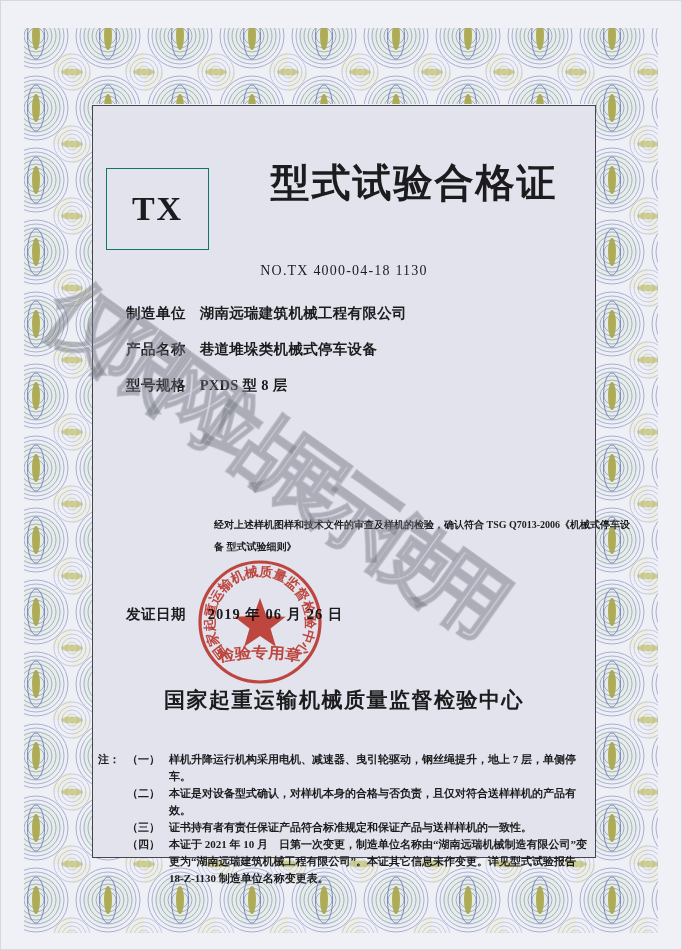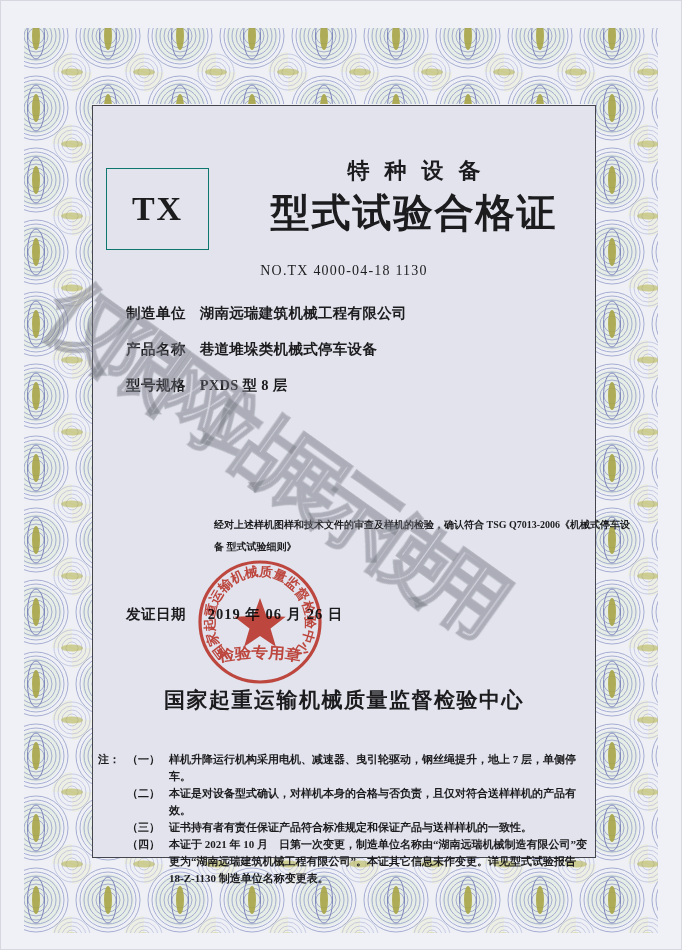--- a/index.html
+++ b/index.html
@@ -102,21 +102,20 @@
     <path d="M24,28 H658 V933 H24 Z M92,104 H595 V857 H92 Z" fill="url(#guil)" fill-rule="evenodd"></path>
   </svg>
 
   <div class="content-box">
 
     <div class="tx-box">
       <span>TX</span>
     </div>
 
     <div class="title-wrap">
-      <div class="header-small">特种设备</div>
       <div class="main-title">型式试验合格证</div>
     </div>
 
     <div class="cert-no">NO.TX 4000-04-18 1130</div>
 
     <div class="field-row" style="top:198px">
       <span class="field-label">制造单位</span>
       <span class="field-value">湖南远瑞建筑机械工程有限公司</span>
     </div>
     <div class="field-row" style="top:234px">

